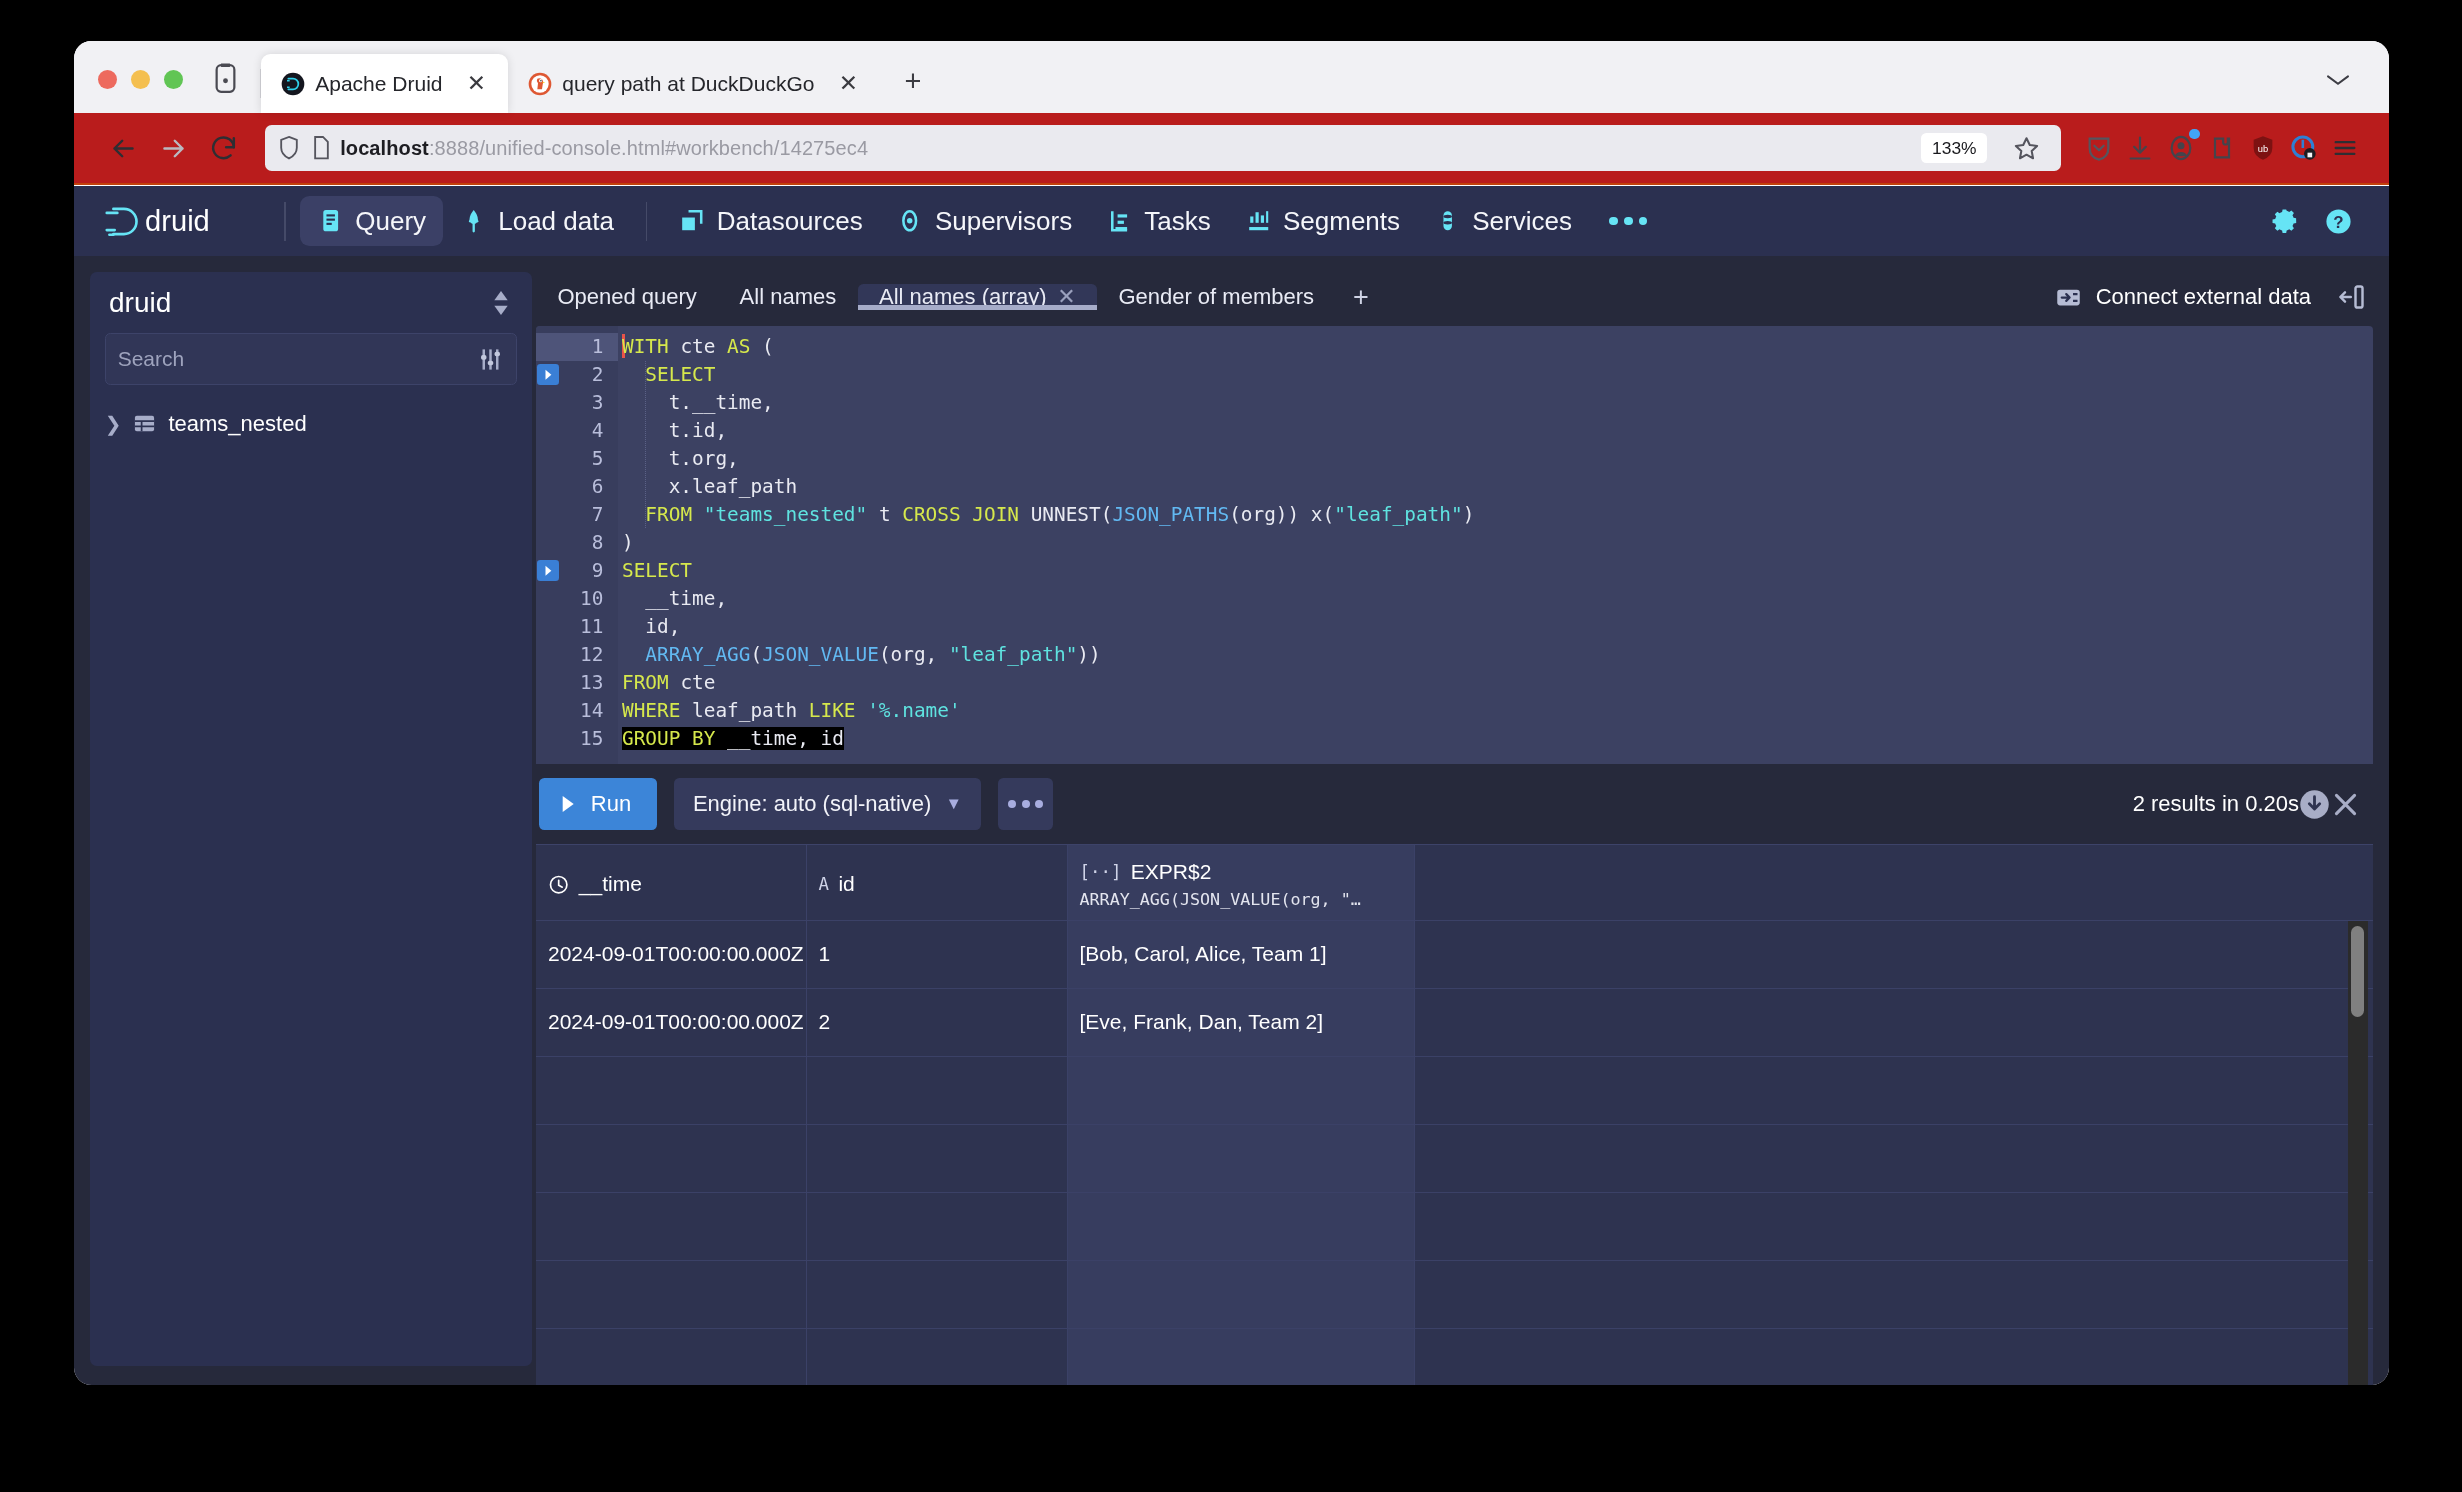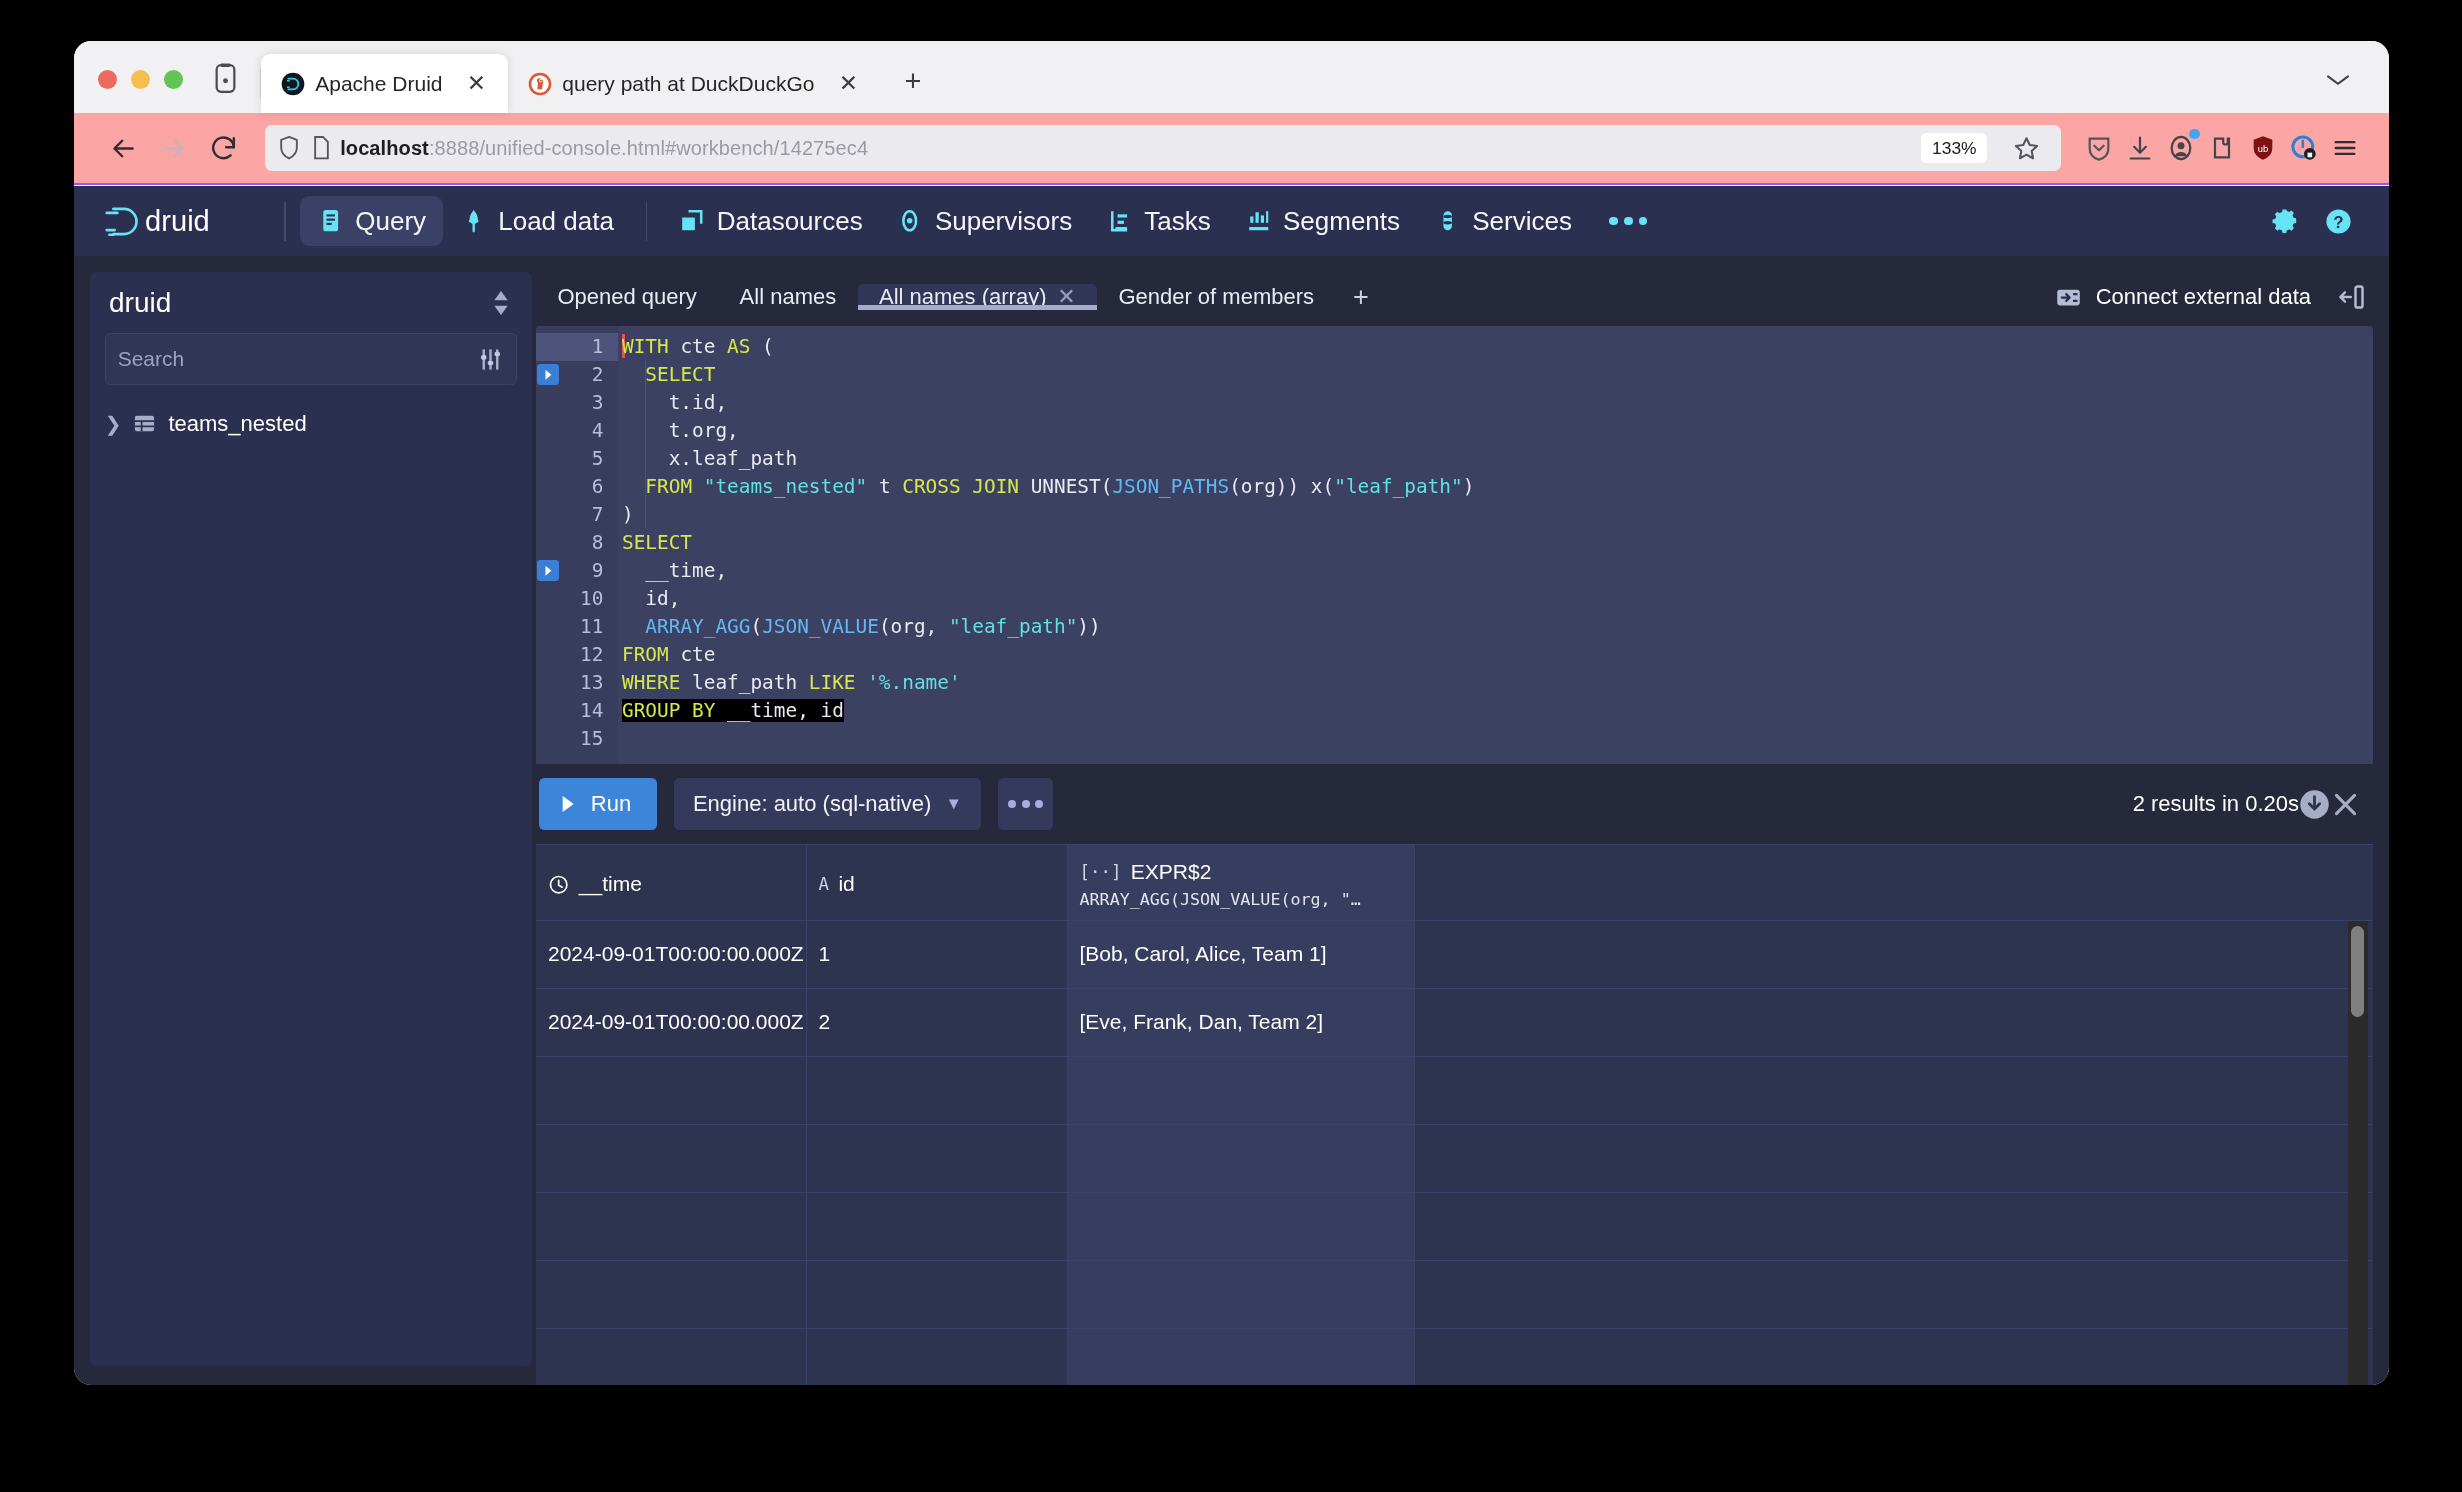--- a/index.html
+++ b/index.html
@@ -79,24 +79,24 @@
   }
   #tab-list-btn {
     position: absolute; right: 31px; bottom: 17.4px;
     width: 40px; height: 32px;
     display: flex; align-items: center; justify-content: center;
   }
 
   
   #urlbar {
     height: 72px;
-    background: #fca5a5;
+    background: #b91c1c;
     display: flex; align-items: center;
     padding: 0 24px;
-    border-bottom: 2px solid #8b5cf6;
+    border-bottom: 2px solid #c2410c;
   }
   .navbtn {
     width: 50px; height: 50px;
     display: flex; align-items: center; justify-content: center;
     color: #2e2e33;
   }
   .navbtn.disabled { color: #b9b9c0; }
   #urlfield {
     flex: 1;
     height: 46px;
@@ -784,20 +784,21 @@
               </div>
               <div class="gline">
                 <span>15</span>
               </div>
             </div>
           <div id="codearea">
             <div class="indent-guide"></div>
             <div id="caret"></div>
           <div class="cline"><span><span class="kw">WITH</span><span class="pl"> cte </span><span class="kw">AS</span><span class="pl"> (</span></span></div>
               <div class="cline"><span><span class="pl">  </span><span class="kw">SELECT</span></span></div>
+              <div class="cline"><span><span class="pl">    t.__time,</span></span></div>
               <div class="cline"><span><span class="pl">    t.id,</span></span></div>
               <div class="cline"><span><span class="pl">    t.org,</span></span></div>
               <div class="cline"><span><span class="pl">    x.leaf_path</span></span></div>
               <div class="cline"><span><span class="pl">  </span><span class="kw">FROM</span><span class="pl"> </span><span class="str">"teams_nested"</span><span class="pl"> t </span><span class="kw">CROSS JOIN</span><span class="pl"> UNNEST(</span><span class="fn">JSON_PATHS</span><span class="pl">(org)) x(</span><span class="str">"leaf_path"</span><span class="pl">)</span></span></div>
               <div class="cline"><span><span class="pl">)</span></span></div>
               <div class="cline"><span><span class="kw">SELECT</span></span></div>
               <div class="cline"><span><span class="pl">  __time,</span></span></div>
               <div class="cline"><span><span class="pl">  id,</span></span></div>
               <div class="cline"><span><span class="pl">  </span><span class="fn">ARRAY_AGG</span><span class="pl">(</span><span class="fn">JSON_VALUE</span><span class="pl">(org, </span><span class="str">"leaf_path"</span><span class="pl">))</span></span></div>
               <div class="cline"><span><span class="kw">FROM</span><span class="pl"> cte</span></span></div>

